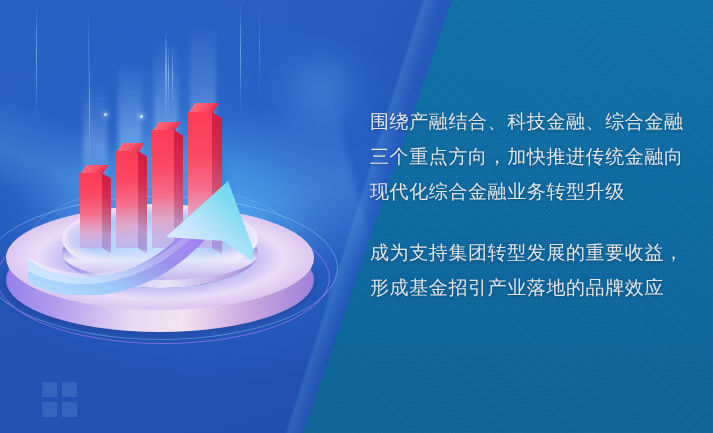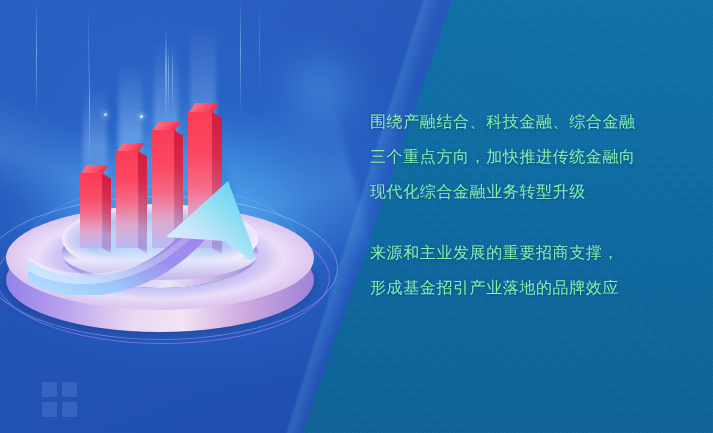--- a/index.html
+++ b/index.html
@@ -164,22 +164,22 @@
   
   .copy {
     position: absolute;
     left: 370px; top: 104px;
     width: 310px;
   }
   .para { margin: 0; }
   .para + .para { margin-top: 26px; }
   .line {
     display: block;
-    color: #86efac;
-    font-size: 16px;
+    color: #e5e5e5;
+    font-size: 19px;
     line-height: 35px;
     letter-spacing: .6px;
     white-space: nowrap;
     text-shadow: 0 1px 3px rgba(8,40,80,.45);
   }
 </style>
 </head>
 <body>
 
 <div id="stage">
@@ -296,19 +296,19 @@
 
   <div class="copy">
 
     <p class="para">
       <span class="line">围绕产融结合、科技金融、综合金融</span>
       <span class="line">三个重点方向，加快推进传统金融向</span>
       <span class="line">现代化综合金融业务转型升级</span>
     </p>
 
     <p class="para">
-      <span class="line">来源和主业发展的重要招商支撑，</span>
+      <span class="line">成为支持集团转型发展的重要收益，</span>
       <span class="line">形成基金招引产业落地的品牌效应</span>
     </p>
 
   </div>
 
 </div>
 
 </body></html>

